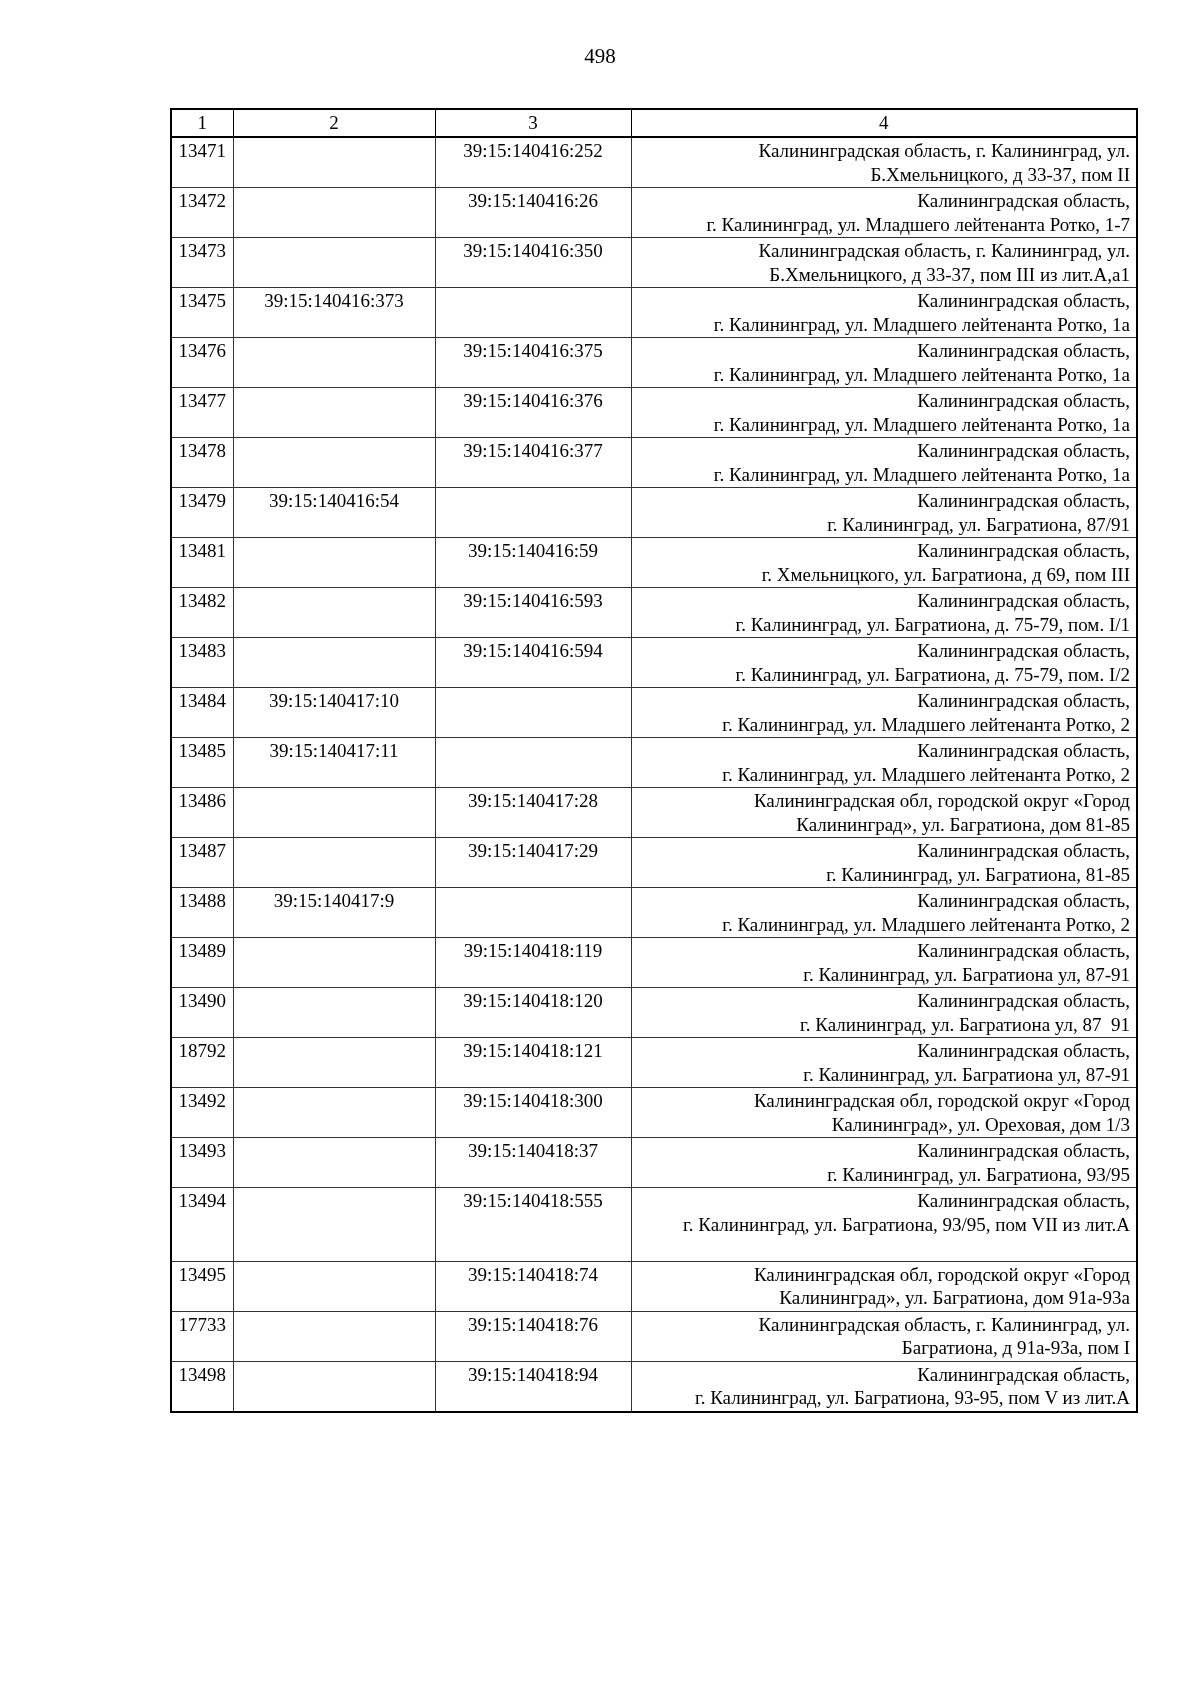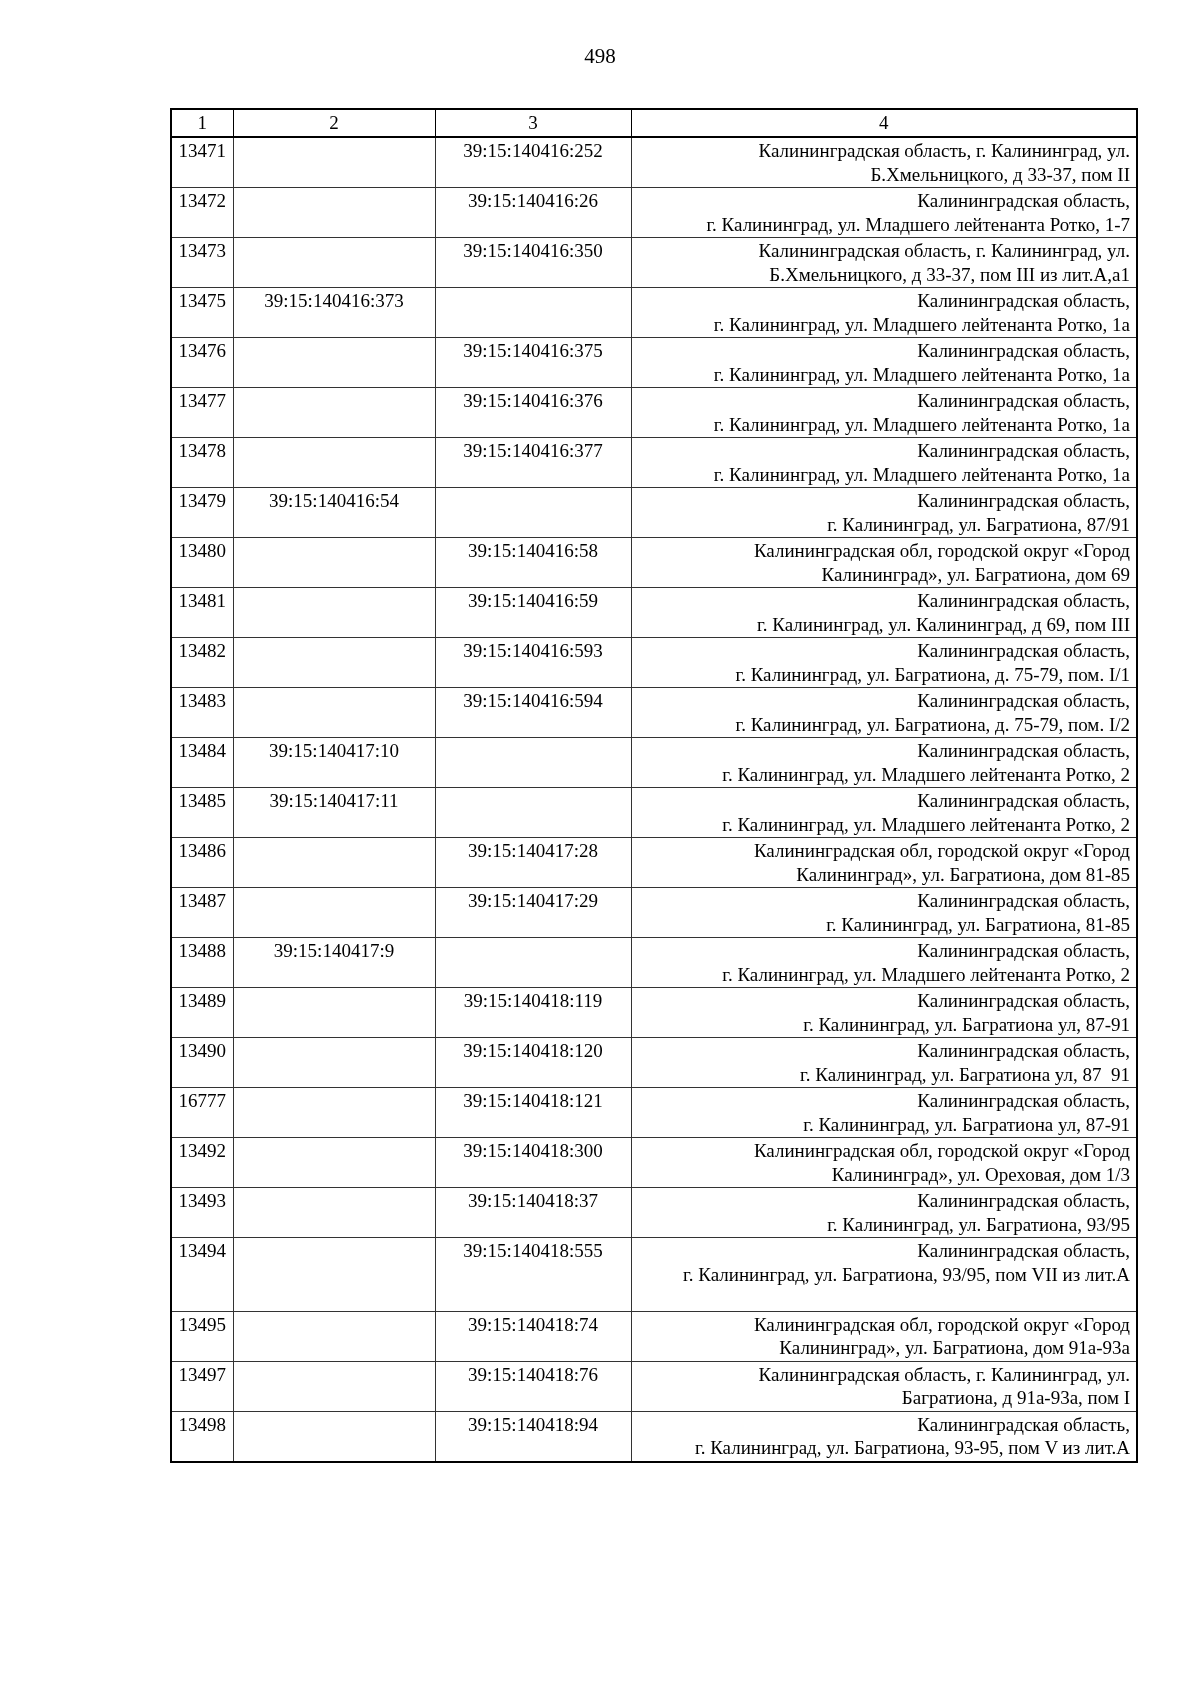--- a/index.html
+++ b/index.html
@@ -155,35 +155,26 @@
         <tr>
           <td class="c1">13479</td>
           <td class="c2">39:15:140416:54</td>
           <td class="c3"></td>
           <td class="c4">
             <div class="addr-line">Калининградская область,</div>
             <div class="addr-line">г. Калининград, ул. Багратиона, 87/91</div>
           </td>
         </tr>
         <tr>
-          <td class="c1">13480</td>
-          <td class="c2"></td>
-          <td class="c3">39:15:140416:58</td>
-          <td class="c4">
-            <div class="addr-line">Калининградская обл, городской округ «Город</div>
-            <div class="addr-line">Калининград», ул. Багратиона, дом 69</div>
-          </td>
-        </tr>
-        <tr>
           <td class="c1">13481</td>
           <td class="c2"></td>
           <td class="c3">39:15:140416:59</td>
           <td class="c4">
             <div class="addr-line">Калининградская область,</div>
-            <div class="addr-line">г. Калининград, ул. Калининград, д 69, пом III</div>
+            <div class="addr-line">г. Хмельницкого, ул. Багратиона, д 69, пом III</div>
           </td>
         </tr>
         <tr>
           <td class="c1">13482</td>
           <td class="c2"></td>
           <td class="c3">39:15:140416:593</td>
           <td class="c4">
             <div class="addr-line">Калининградская область,</div>
             <div class="addr-line">г. Калининград, ул. Багратиона, д. 75-79, пом. I/1</div>
           </td>
@@ -254,21 +245,21 @@
         <tr>
           <td class="c1">13490</td>
           <td class="c2"></td>
           <td class="c3">39:15:140418:120</td>
           <td class="c4">
             <div class="addr-line">Калининградская область,</div>
             <div class="addr-line">г. Калининград, ул. Багратиона ул, 87&nbsp; 91</div>
           </td>
         </tr>
         <tr>
-          <td class="c1">16777</td>
+          <td class="c1">18792</td>
           <td class="c2"></td>
           <td class="c3">39:15:140418:121</td>
           <td class="c4">
             <div class="addr-line">Калининградская область,</div>
             <div class="addr-line">г. Калининград, ул. Багратиона ул, 87-91</div>
           </td>
         </tr>
         <tr>
           <td class="c1">13492</td>
           <td class="c2"></td>
@@ -300,21 +291,21 @@
         <tr>
           <td class="c1">13495</td>
           <td class="c2"></td>
           <td class="c3">39:15:140418:74</td>
           <td class="c4">
             <div class="addr-line">Калининградская обл, городской округ «Город</div>
             <div class="addr-line">Калининград», ул. Багратиона, дом 91а-93а</div>
           </td>
         </tr>
         <tr>
-          <td class="c1">13497</td>
+          <td class="c1">17733</td>
           <td class="c2"></td>
           <td class="c3">39:15:140418:76</td>
           <td class="c4">
             <div class="addr-line">Калининградская область, г. Калининград, ул.</div>
             <div class="addr-line">Багратиона, д 91а-93а, пом I</div>
           </td>
         </tr>
         <tr class="pad-bottom">
           <td class="c1">13498</td>
           <td class="c2"></td>

